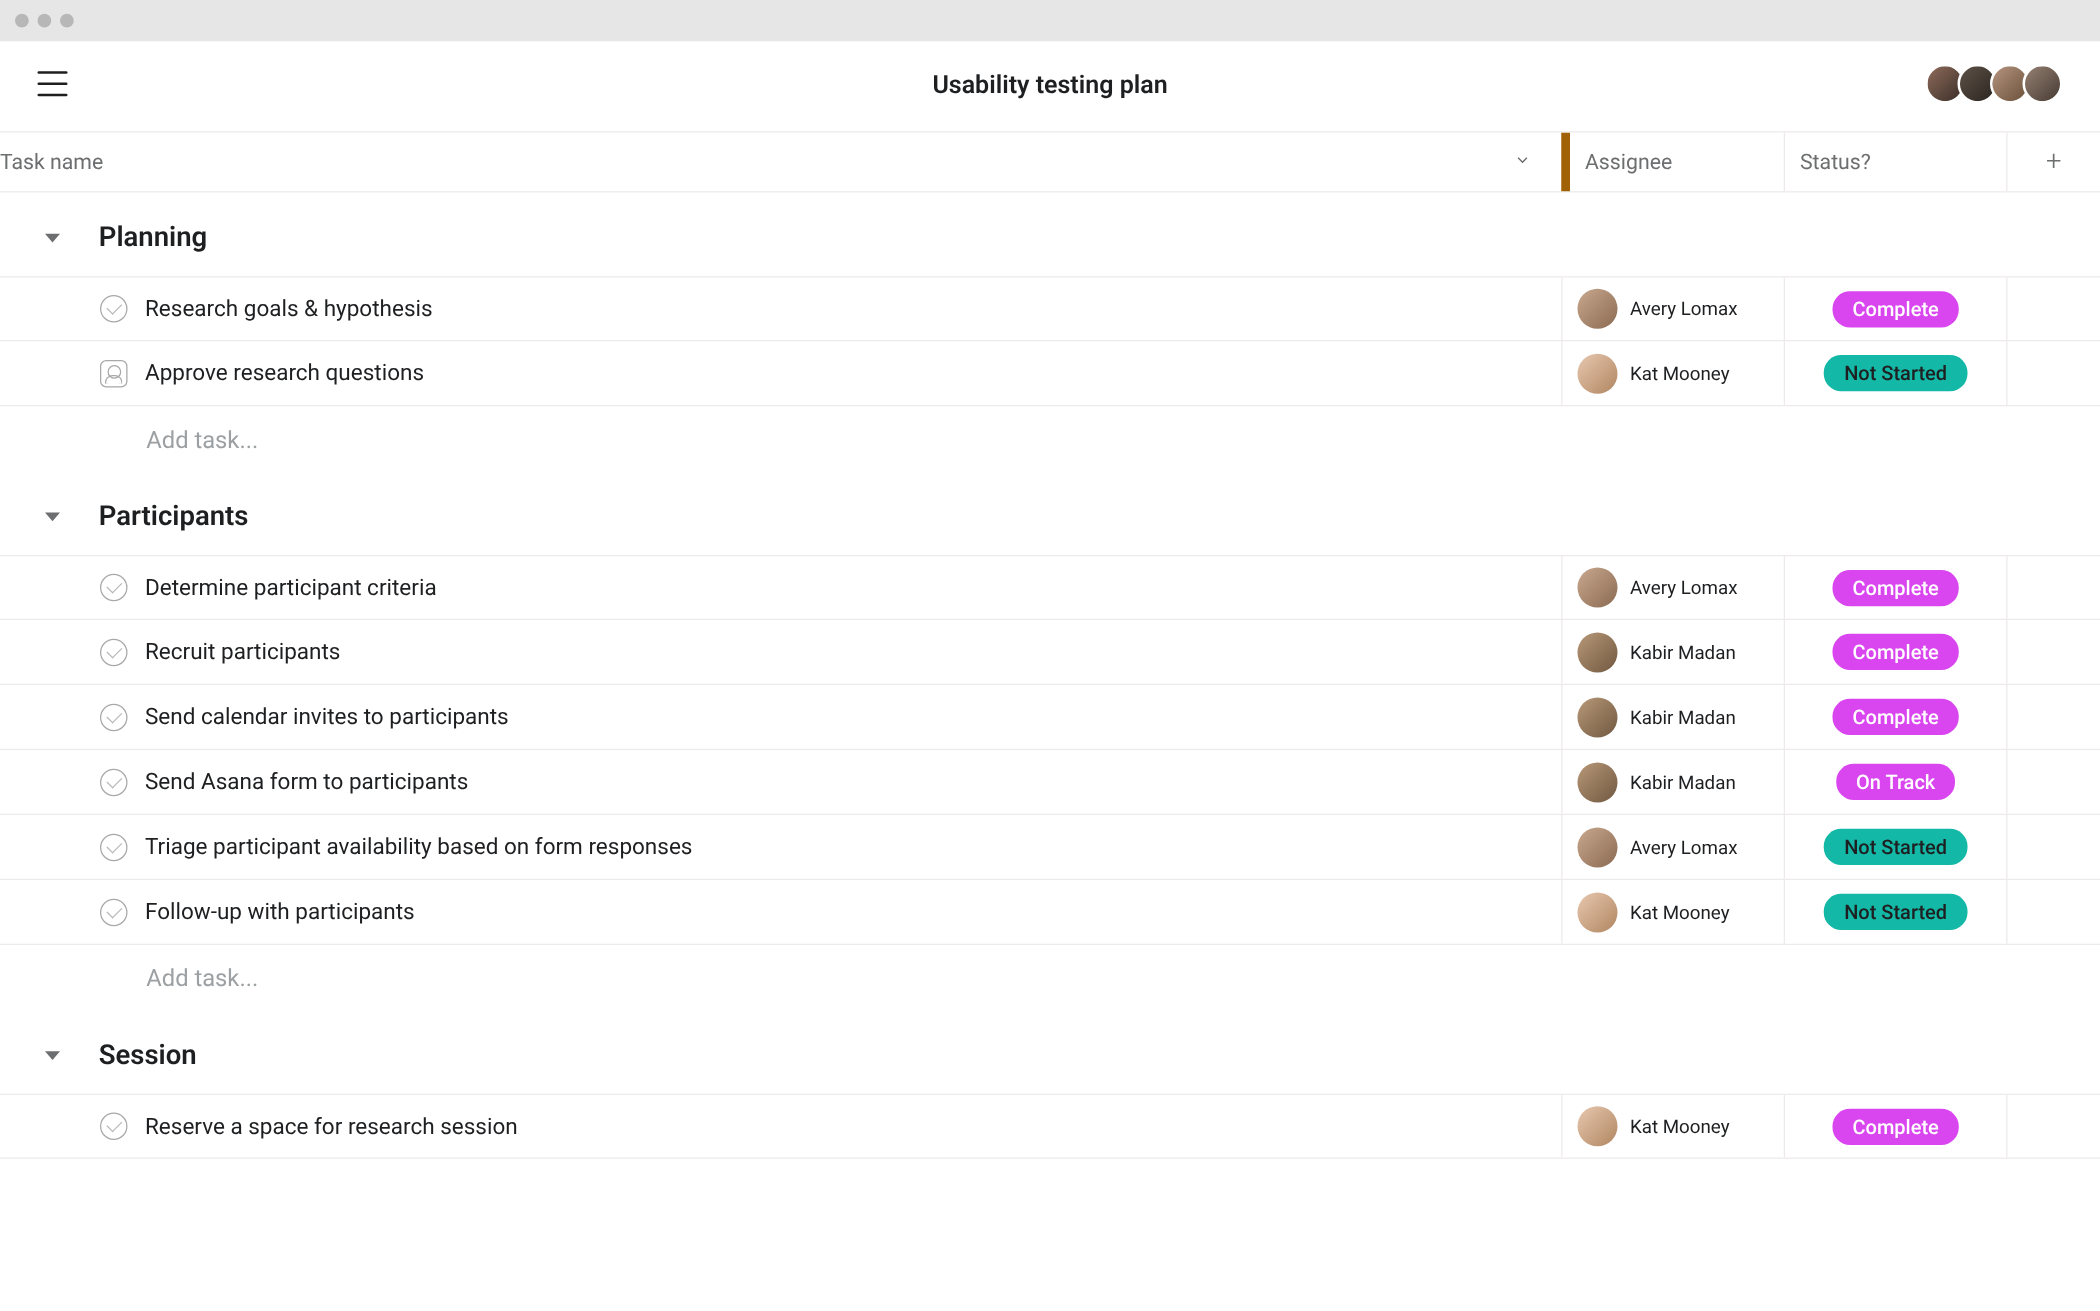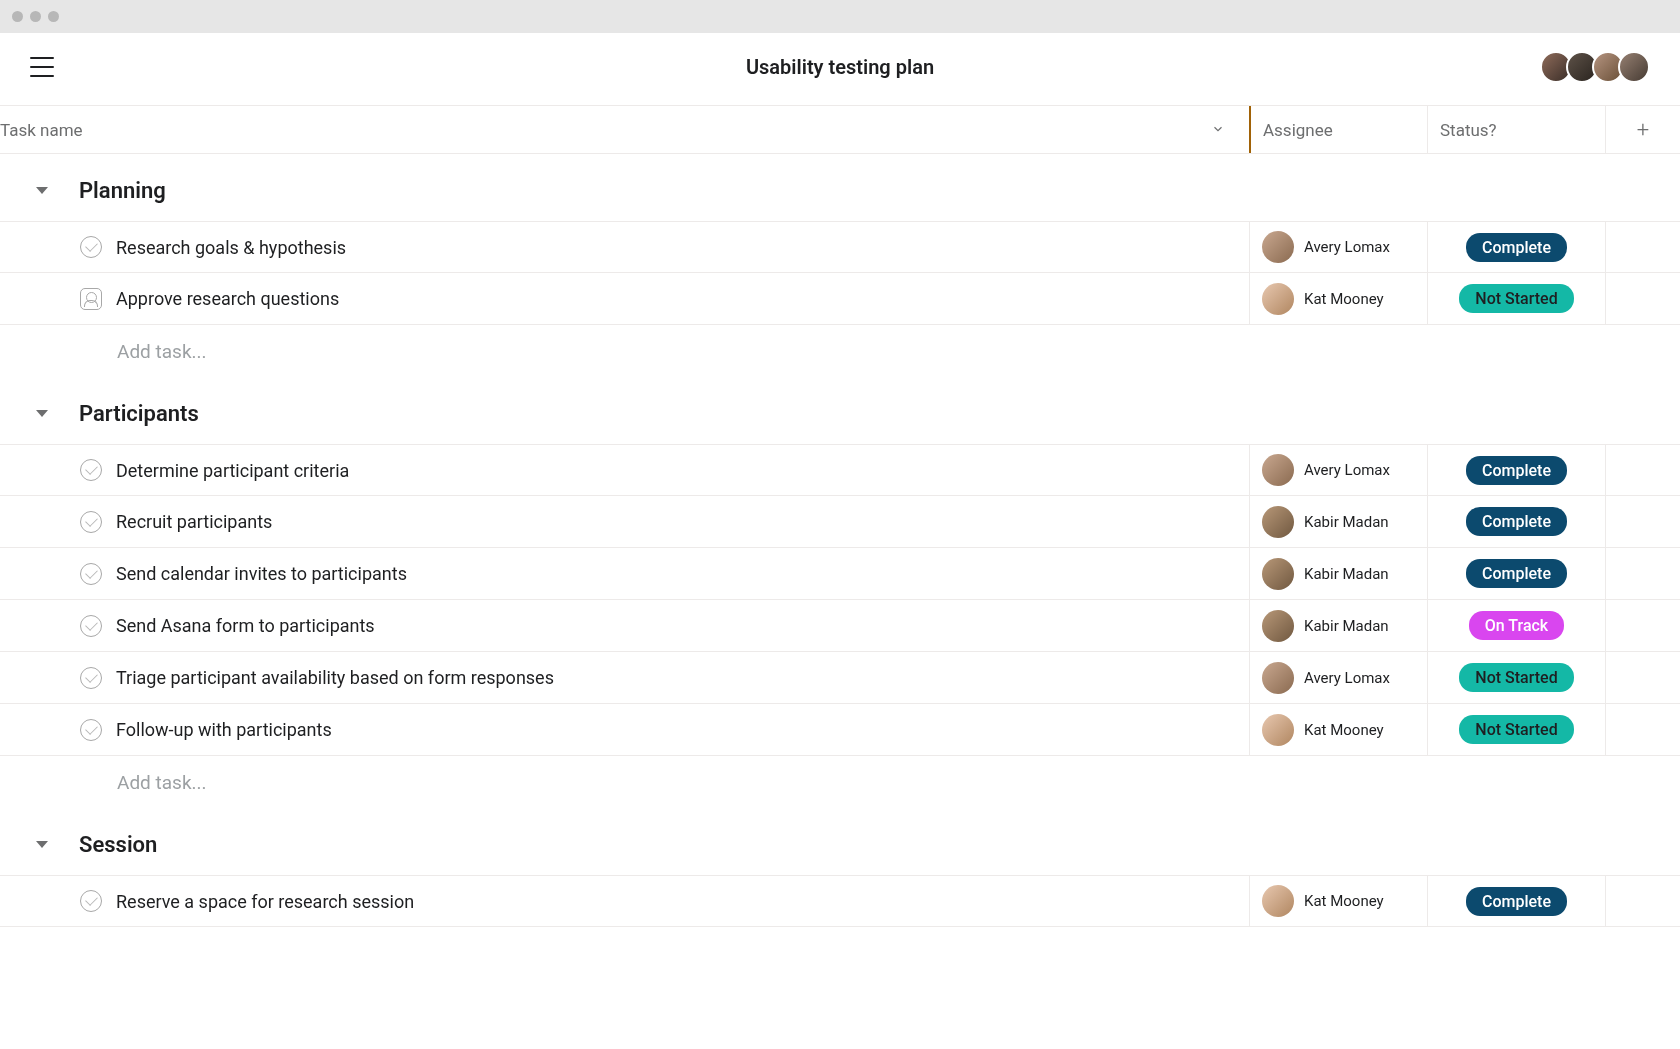--- a/index.html
+++ b/index.html
@@ -86,21 +86,21 @@
   align-items: flex-end;
   position: relative;
 }
 .col-task .chevron {
   position: absolute;
   right: 24px;
   color: #6d6e6f;
 }
 .col-assignee {
   width: 178px;
-  border-left: 2px solid #a16207;
+  border-left: 7px solid #a16207;
   padding-left: 12px;
   display: flex;
   align-items: center;
   height: 100%;
 }
 .col-status {
   width: 178px;
   border-left: 1px solid #edeae9;
   padding-left: 12px;
   display: flex;
@@ -242,21 +242,21 @@
   align-items: center;
   justify-content: center;
   height: 100%;
 }
 .status-pill {
   padding: 5px 16px;
   border-radius: 14px;
   font-size: 16px;
   font-weight: 500;
 }
-.status-complete { background: #0c4a6e; color: #fff; }
+.status-complete { background: #d946ef; color: #fff; }
 .status-notstarted { background: #14b8a6; color: #1e1f21; }
 .status-ontrack { background: #d946ef; color: #fff; }
 .task-extra {
   width: 75px;
   border-left: 1px solid #edeae9;
   height: 100%;
 }
 .add-task-row {
   display: flex;
   align-items: center;

